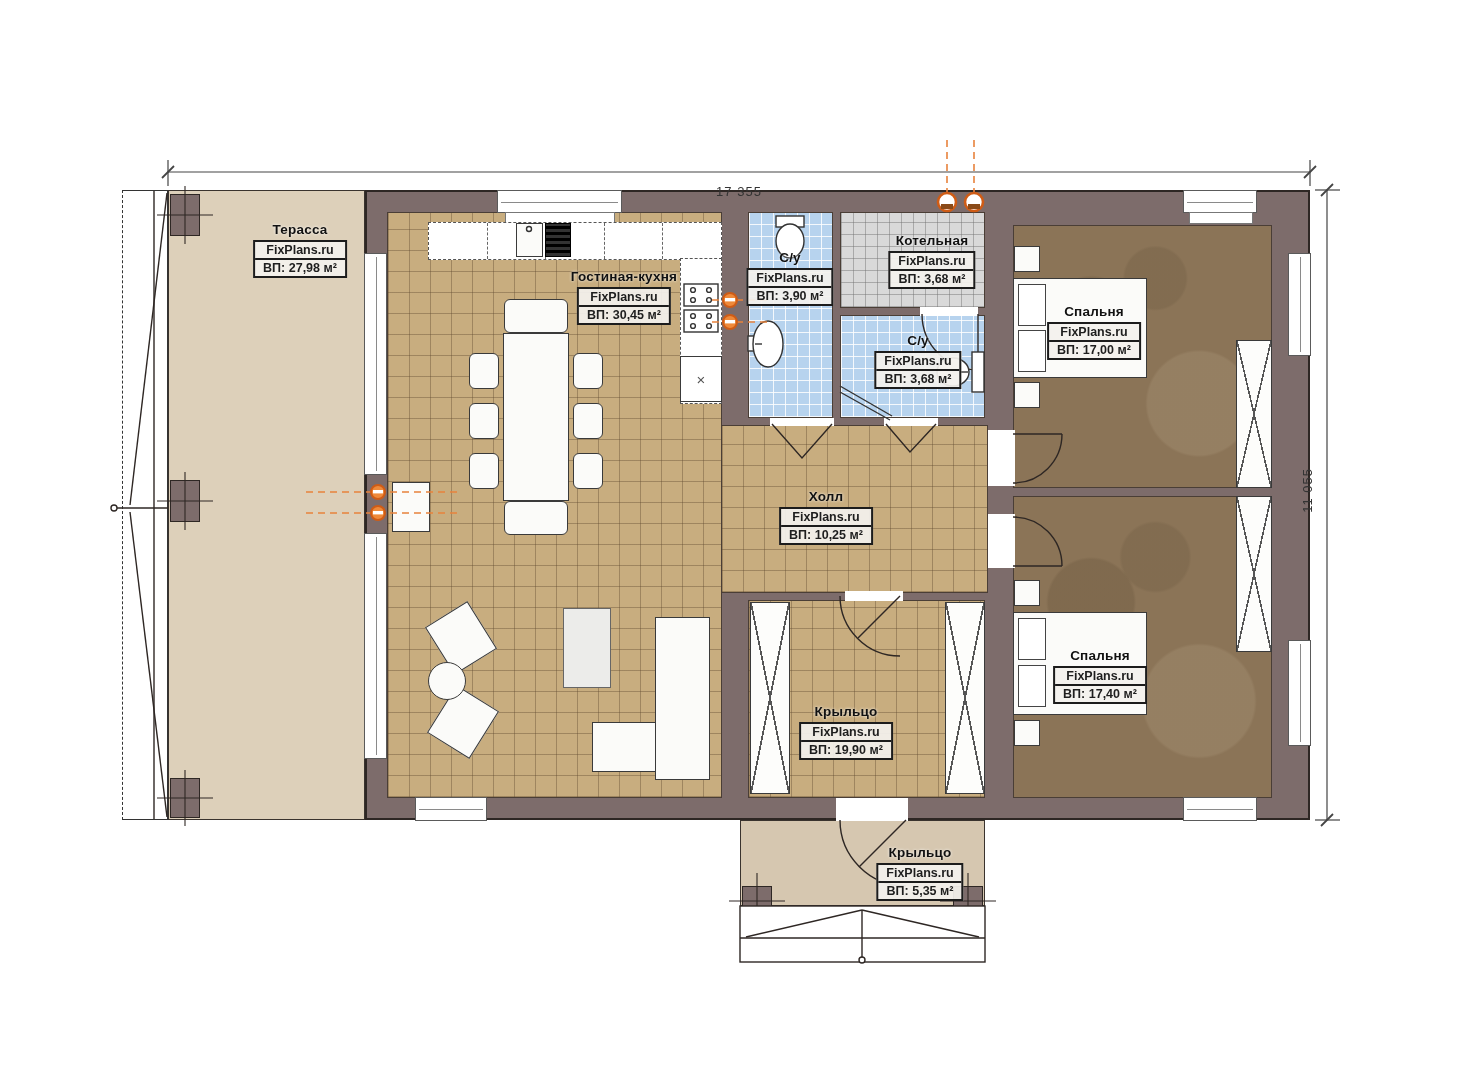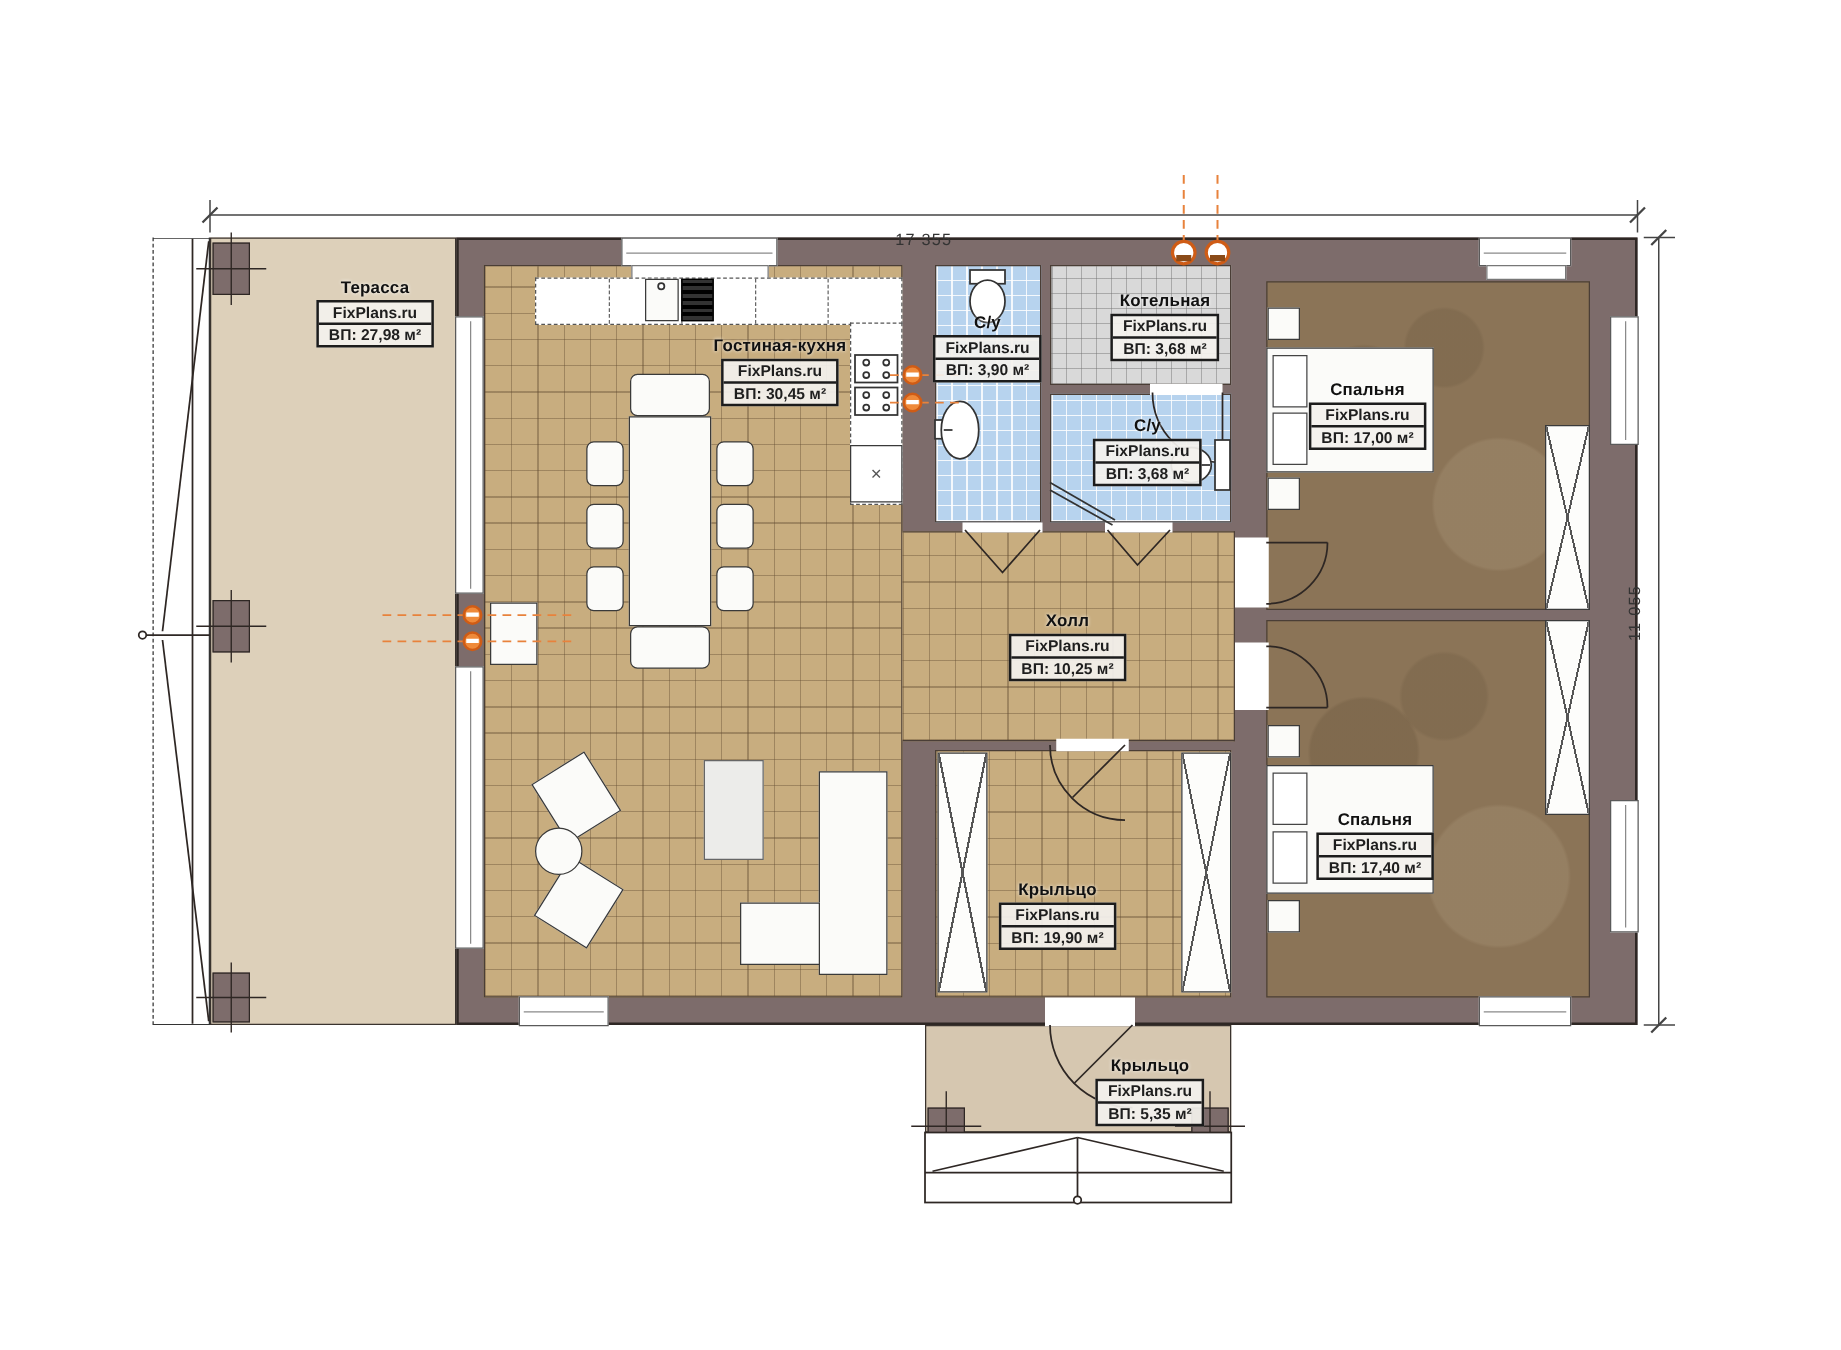--- a/index.html
+++ b/index.html
@@ -332,21 +332,21 @@
   </div>
 
   <div class="room-label" style="left:1094px;top:304px;">
     <div class="rl-name">Спальня</div>
     <div class="rl-box">
       <div class="rl-row">FixPlans.ru</div>
       <div class="rl-row">ВП: 17,00 м²</div>
     </div>
   </div>
 
-  <div class="room-label" style="left:840px;top:489px;padding-left:28px;">
+  <div class="room-label" style="left:812px;top:489px;padding-left:28px;">
     <div class="rl-name">Холл</div>
     <div class="rl-box">
       <div class="rl-row">FixPlans.ru</div>
       <div class="rl-row">ВП: 10,25 м²</div>
     </div>
   </div>
 
   <div class="room-label" style="left:1100px;top:648px;">
     <div class="rl-name">Спальня</div>
     <div class="rl-box">

